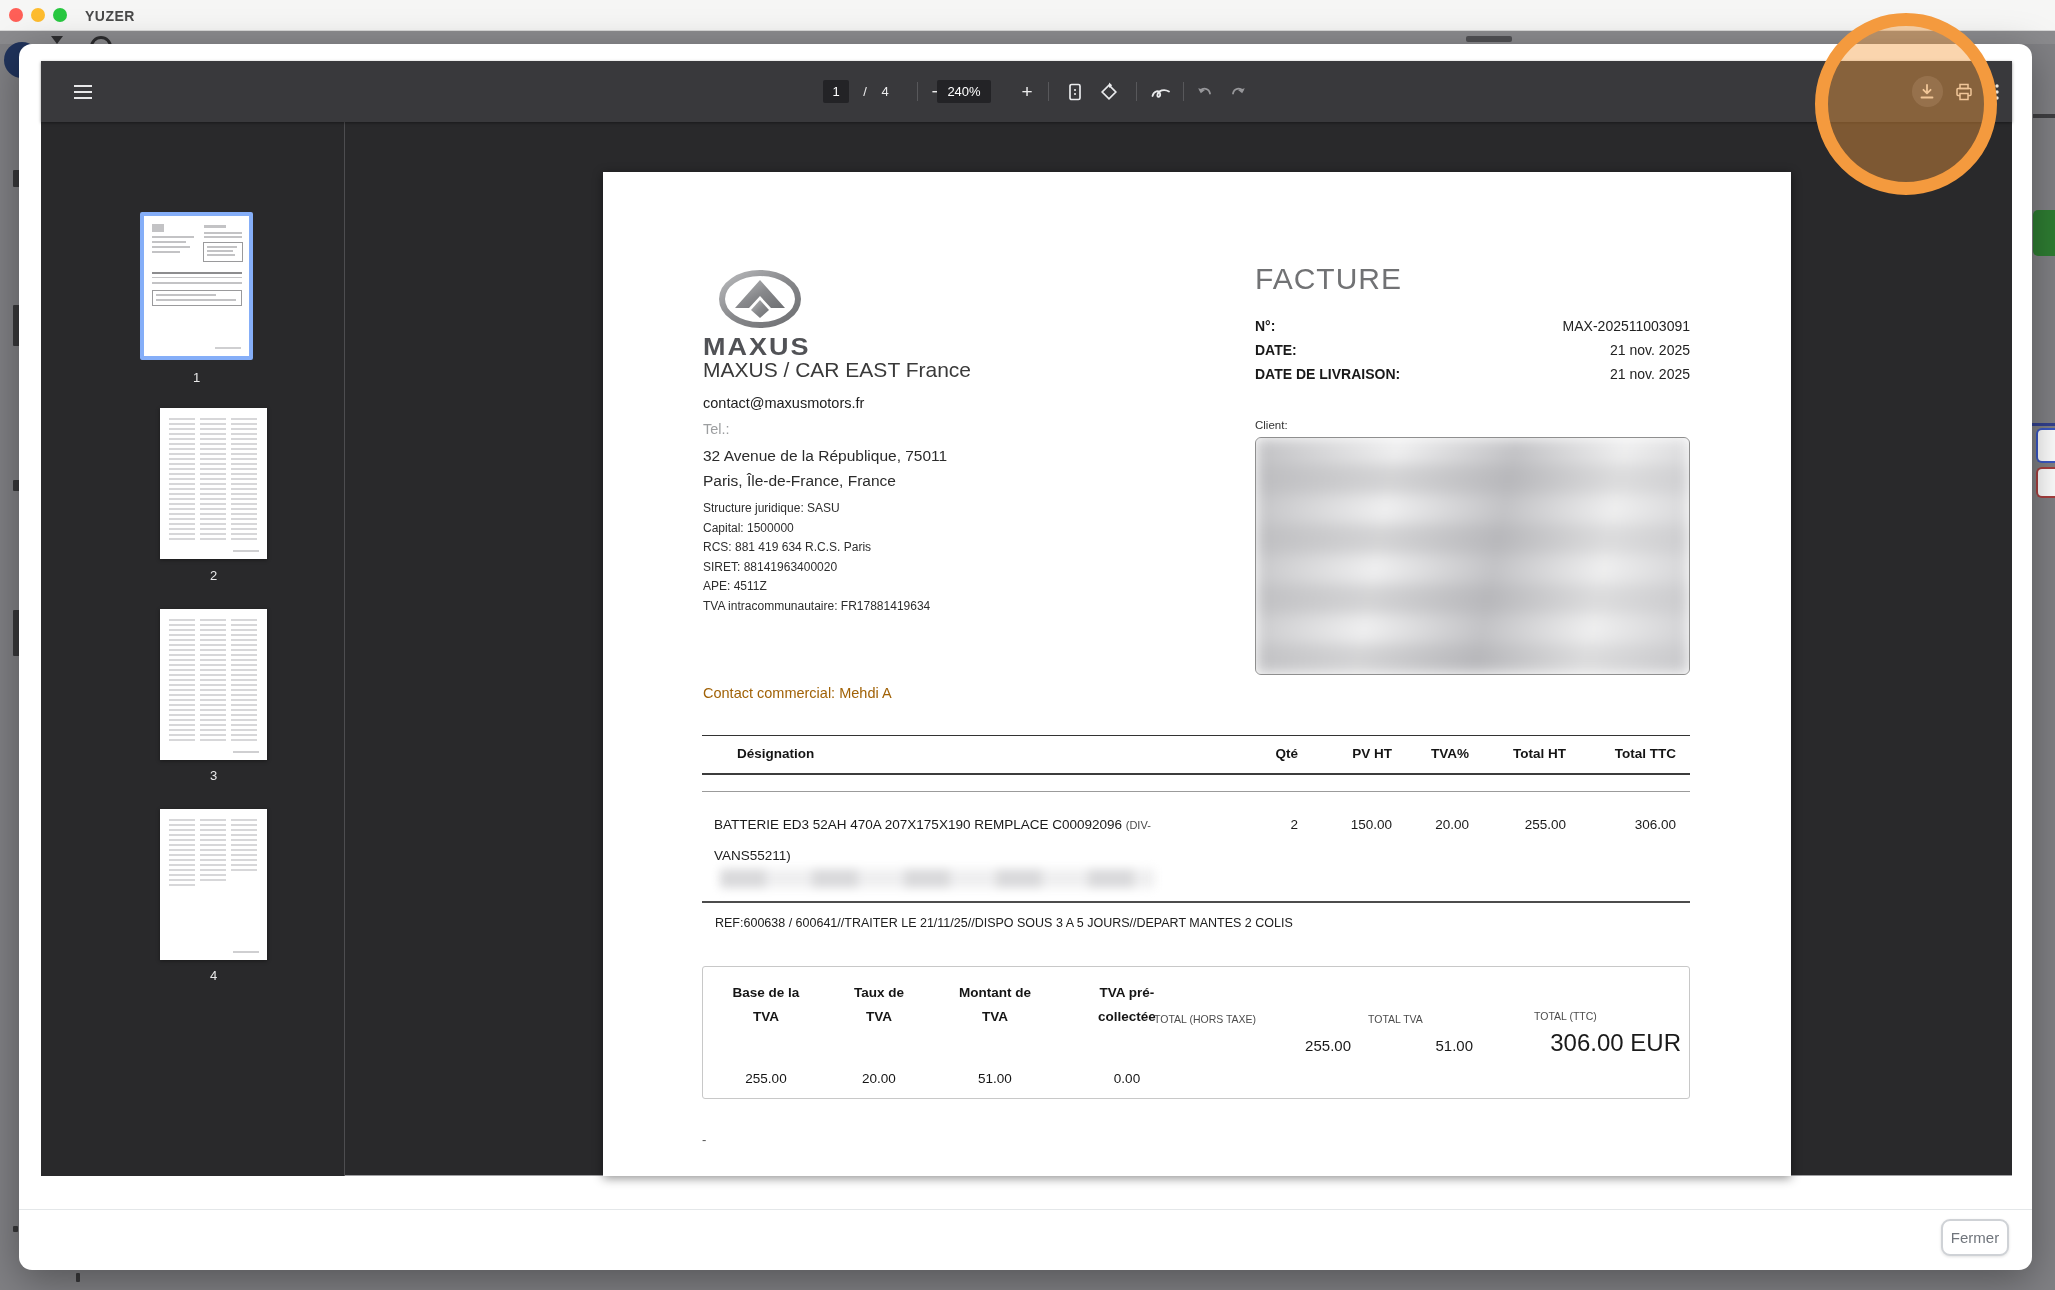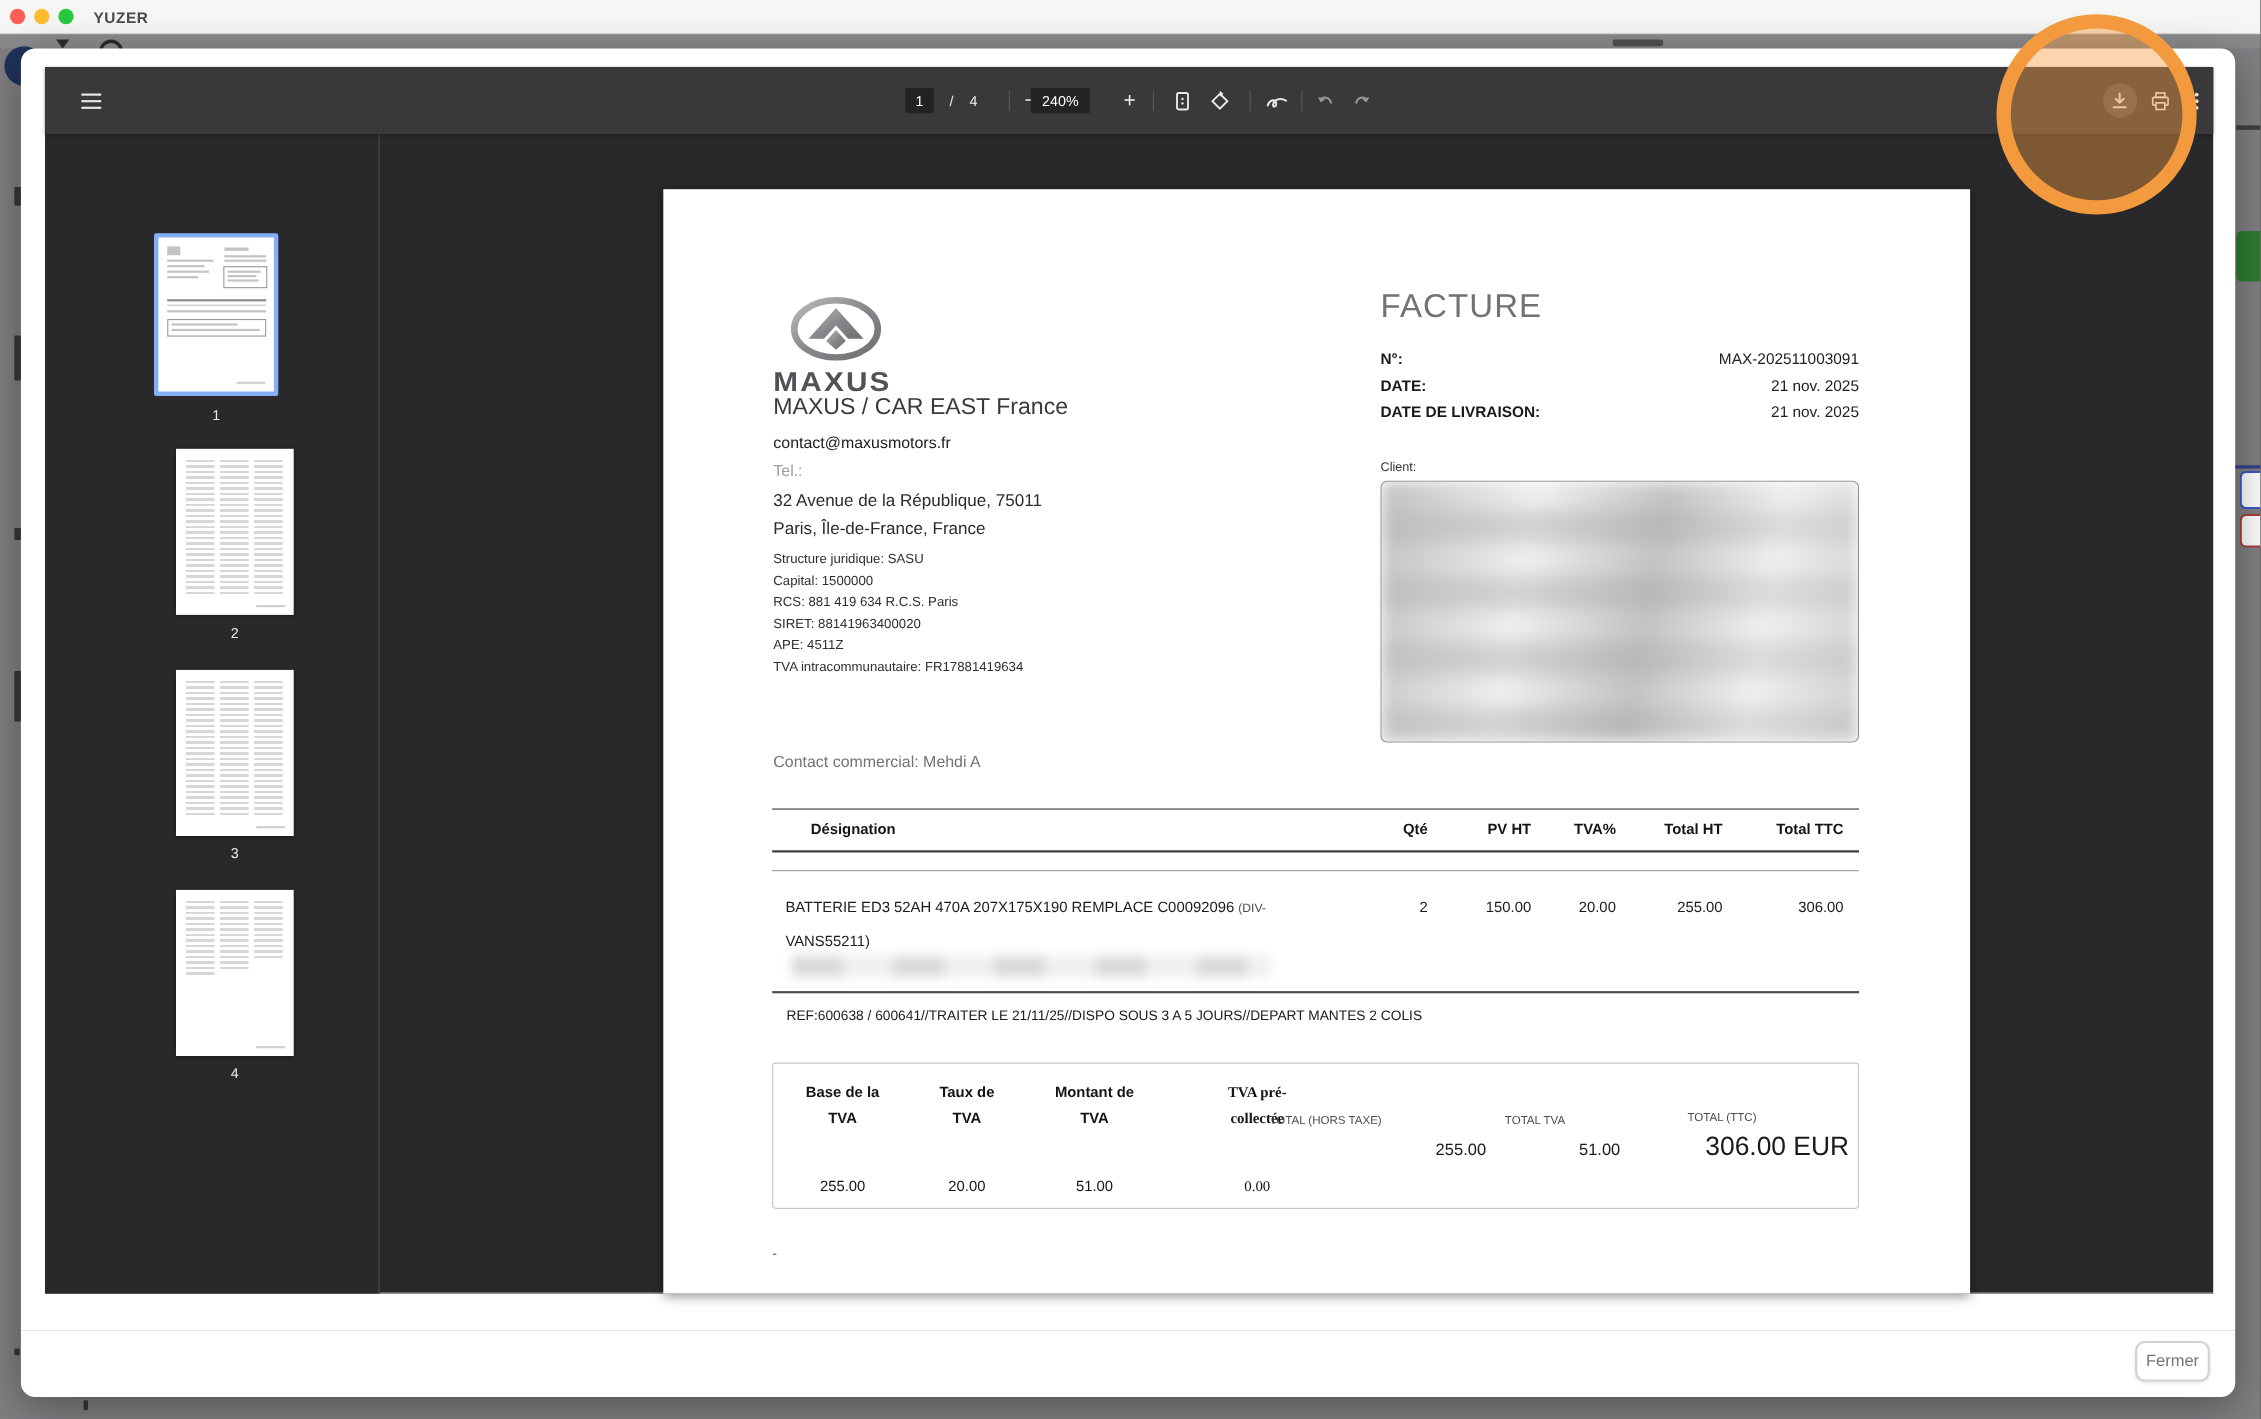--- a/index.html
+++ b/index.html
@@ -97,21 +97,21 @@
   .abs { position:absolute; }
   .logo-badge { left:116px; top:98px; }
   .wordmark { left:100px; top:160px; font-size:27px; font-weight:bold; letter-spacing:2px; color:#515256;
               transform:scaleY(.92); }
   .company-name { left:100px; top:186px; font-size:21px; color:#3a3a3a; }
   .email { left:100px; top:223px; font-size:14.5px; color:#202020; }
   .tel { left:100px; top:249px; font-size:14.5px; color:#9c9ea0; }
   .addr1 { left:100px; top:275px; font-size:15.5px; color:#2b2b2b; }
   .addr2 { left:100px; top:300px; font-size:15.5px; color:#2b2b2b; }
   .legal { left:100px; top:327px; font-size:12px; color:#2e2e2e; line-height:19.5px; }
-  .contact-comm { left:100px; top:513px; font-size:14.5px; color:#737373; }
+  .contact-comm { left:100px; top:513px; font-size:14.5px; color:#a16207; }
   .facture-title { left:652px; top:90px; font-size:30px; color:#717274; letter-spacing:1px; }
   .meta-row { left:652px; width:435px; height:24px; font-size:14px; }
   .mr0 { top:146px; } .mr1 { top:170px; } .mr2 { top:194px; }
   .meta-label { position:absolute; left:0; font-weight:bold; color:#191919; }
   .meta-value { position:absolute; right:0; color:#222; }
   .client-label { left:652px; top:247px; font-size:11.5px; color:#333; }
   .client-box { left:652px; top:265px; width:435px; height:238px; border:1px solid #8f8f8f; border-radius:6px;
                 overflow:hidden; }
   .blurred { width:100%; height:100%; filter:blur(7px);
      background:
@@ -132,21 +132,21 @@
   .td { position:absolute; top:645px; font-size:13.5px; color:#1a1a1a; }
   .td-des { left:111px; width:520px; }
   .des-note { font-size:11px; color:#4a4a4a; }
   .td-des2 { left:111px; top:676px; font-size:13.5px; }
   .blur-strip { left:117px; top:697px; width:435px; height:19px; filter:blur(5px);
      background:repeating-linear-gradient(90deg, #d9d9db 0 46px, #efeff0 46px 92px); border-radius:2px; }
   .ref-line { left:112px; top:744px; font-size:12.5px; color:#202020; }
   .sum-box { left:99px; top:794px; width:988px; height:133px; border:1px solid #c8c8c8; border-radius:3px; }
   .sum-col { position:absolute; text-align:center; font-size:13.5px; font-weight:bold; color:#151515; line-height:24px; }
   .sc0 { left:8px;  top:14px; width:110px; } .sc1 { left:120px; top:14px; width:112px; }
-  .sc2 { left:234px; top:14px; width:116px; } .sc3 { left:376px; top:14px; width:128px;font-family:Liberation Serif, serif; }
+  .sc2 { left:234px; top:14px; width:116px; } .sc3 { left:360px; top:14px; width:128px; }
   .sum-val { position:absolute; top:86px; width:100%; left:0; text-align:center; font-size:13.5px; font-weight:normal; }
   .tot-label { position:absolute; font-size:10.5px; color:#4c4c4c; }
   .tot-val { position:absolute; text-align:right; font-size:15px; color:#1a1a1a; }
   .tot0l { top:46px; right:335px; width:200px; } .tot0v { top:70px; right:338px; width:120px; }
   .tot1l { top:46px; right:211px; width:110px; } .tot1v { top:70px; right:216px; width:100px; }
   .tot2l { top:43px; right:25px;  width:130px; } .tot2v { top:62px; right:8px; width:220px; font-size:24px; }
   .page-dash { left:99px; top:960px; font-size:13px; color:#555; }
 
   
   .annotation-circle { position:absolute; left:1815px; top:13px; width:182px; height:182px; border-radius:50%;

